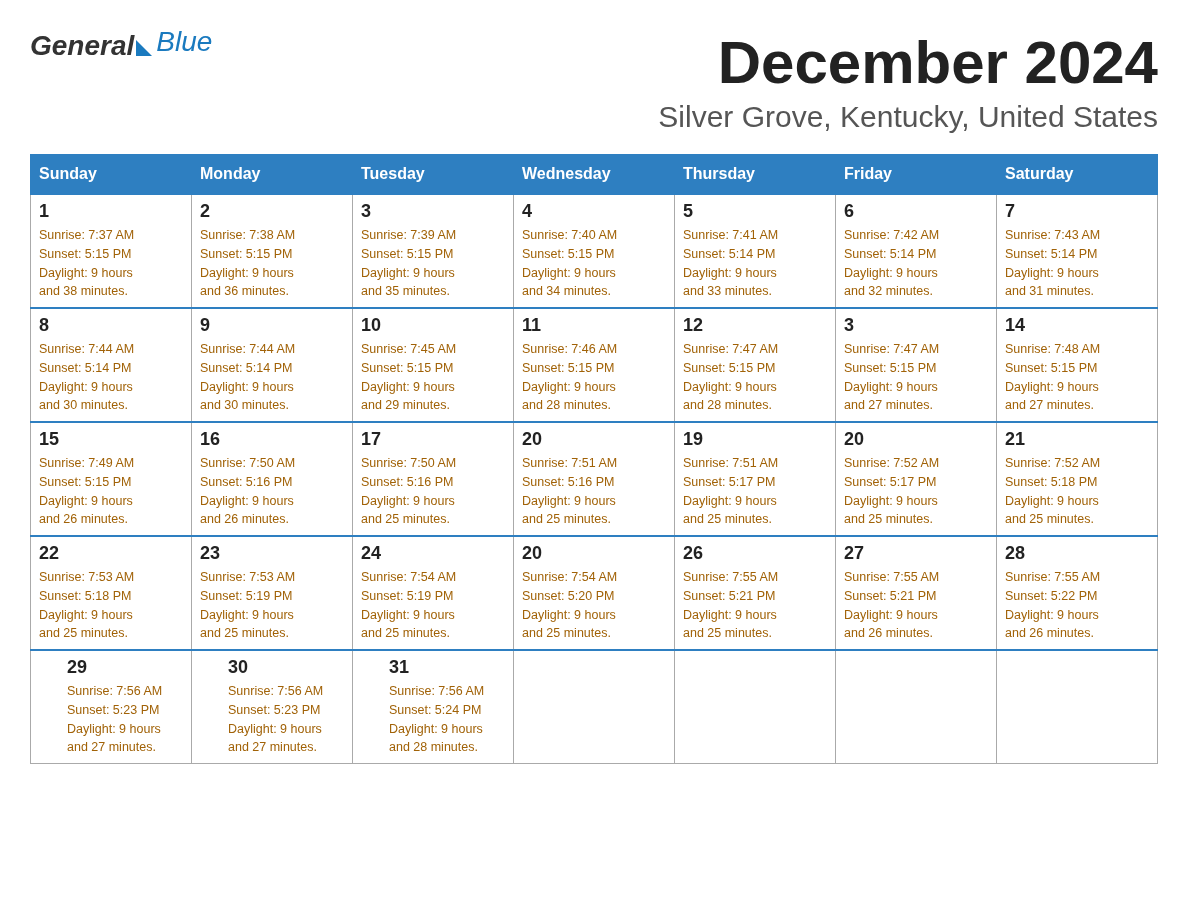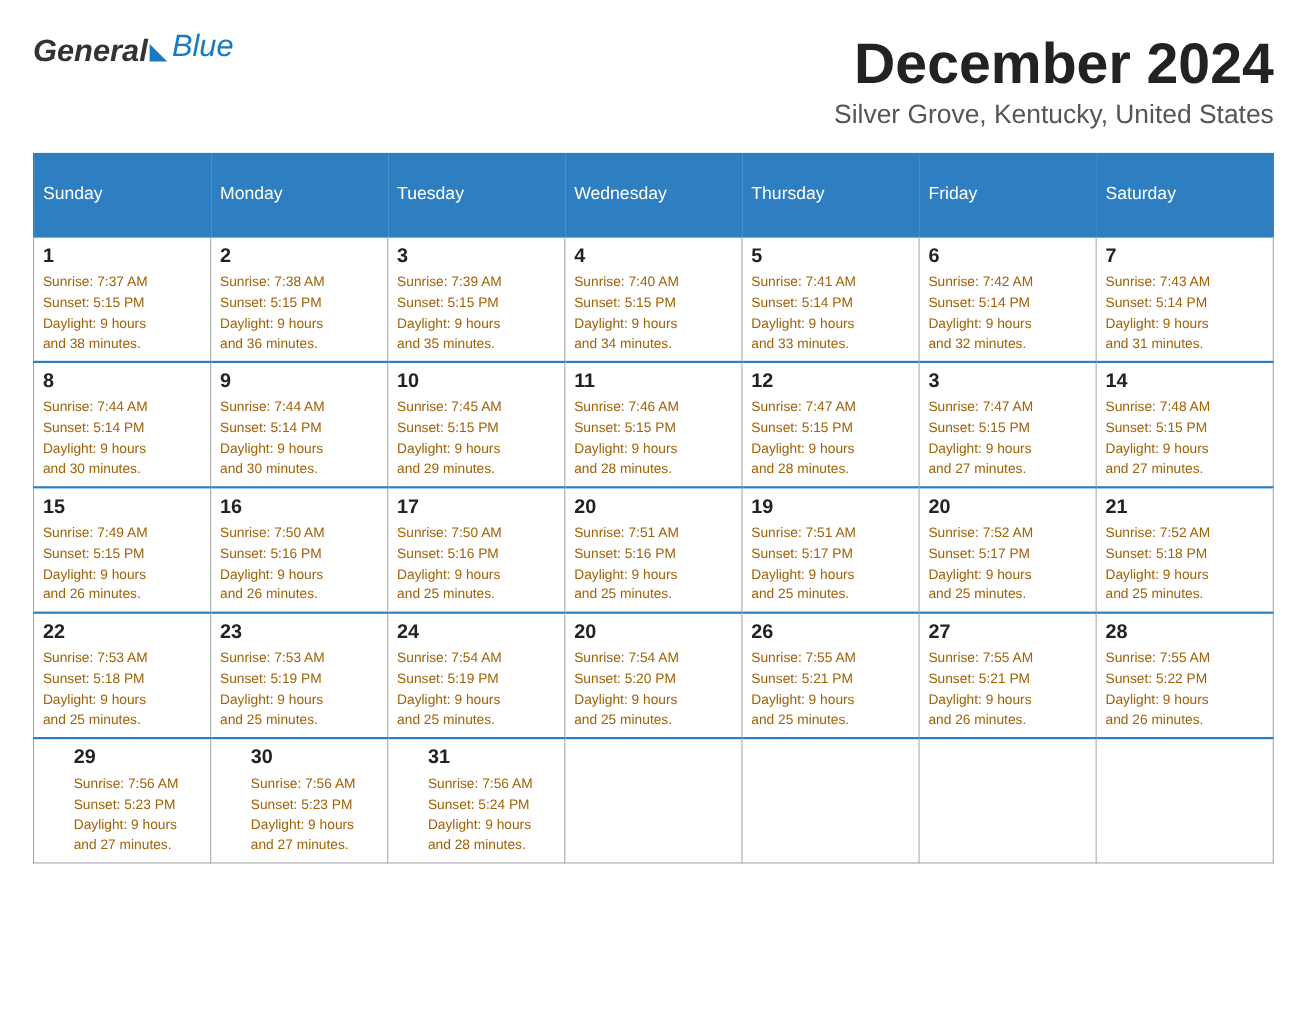--- a/index.html
+++ b/index.html
@@ -45,42 +45,42 @@
       font-weight: normal;
       color: #1a7abf;
       font-style: italic;
       margin-top: -4px;
       padding-left: 4px;
     }
     .title-section {
       text-align: right;
     }
     .month-title {
-      font-size: 52px;
+      font-size: 60px;
       font-weight: bold;
       color: #222;
       line-height: 1.1;
     }
     .location-title {
-      font-size: 24px;
+      font-size: 30px;
       color: #555;
       margin-top: 4px;
     }
     table {
       width: 100%;
       border-collapse: collapse;
       table-layout: fixed;
     }
     th {
       background-color: #2e7fc1;
       color: #fff;
-      padding: 28px 8px;
+      padding: 10px 8px;
       text-align: left;
       font-size: 16px;
-      font-weight: normal;
+      font-weight: bold;
       border: 1px solid #2e7fc1;
     }
     td {
       border: 1px solid #aaa;
       border-top: 2px solid #2e7fc1;
       vertical-align: top;
       padding: 6px 8px;
       font-size: 13px;
       color: #333;
       height: 110px;

